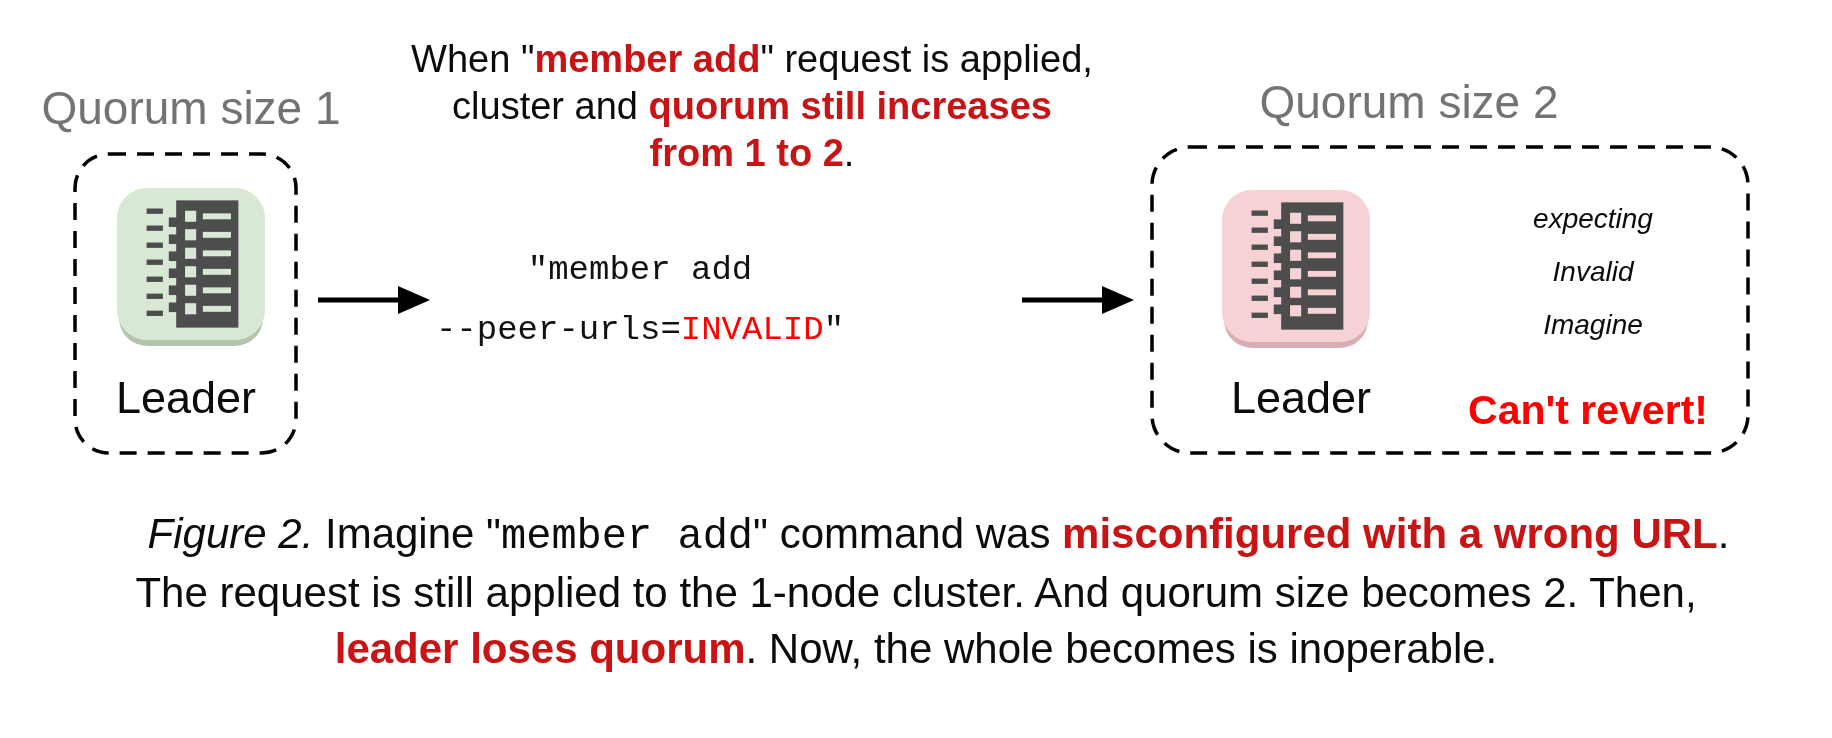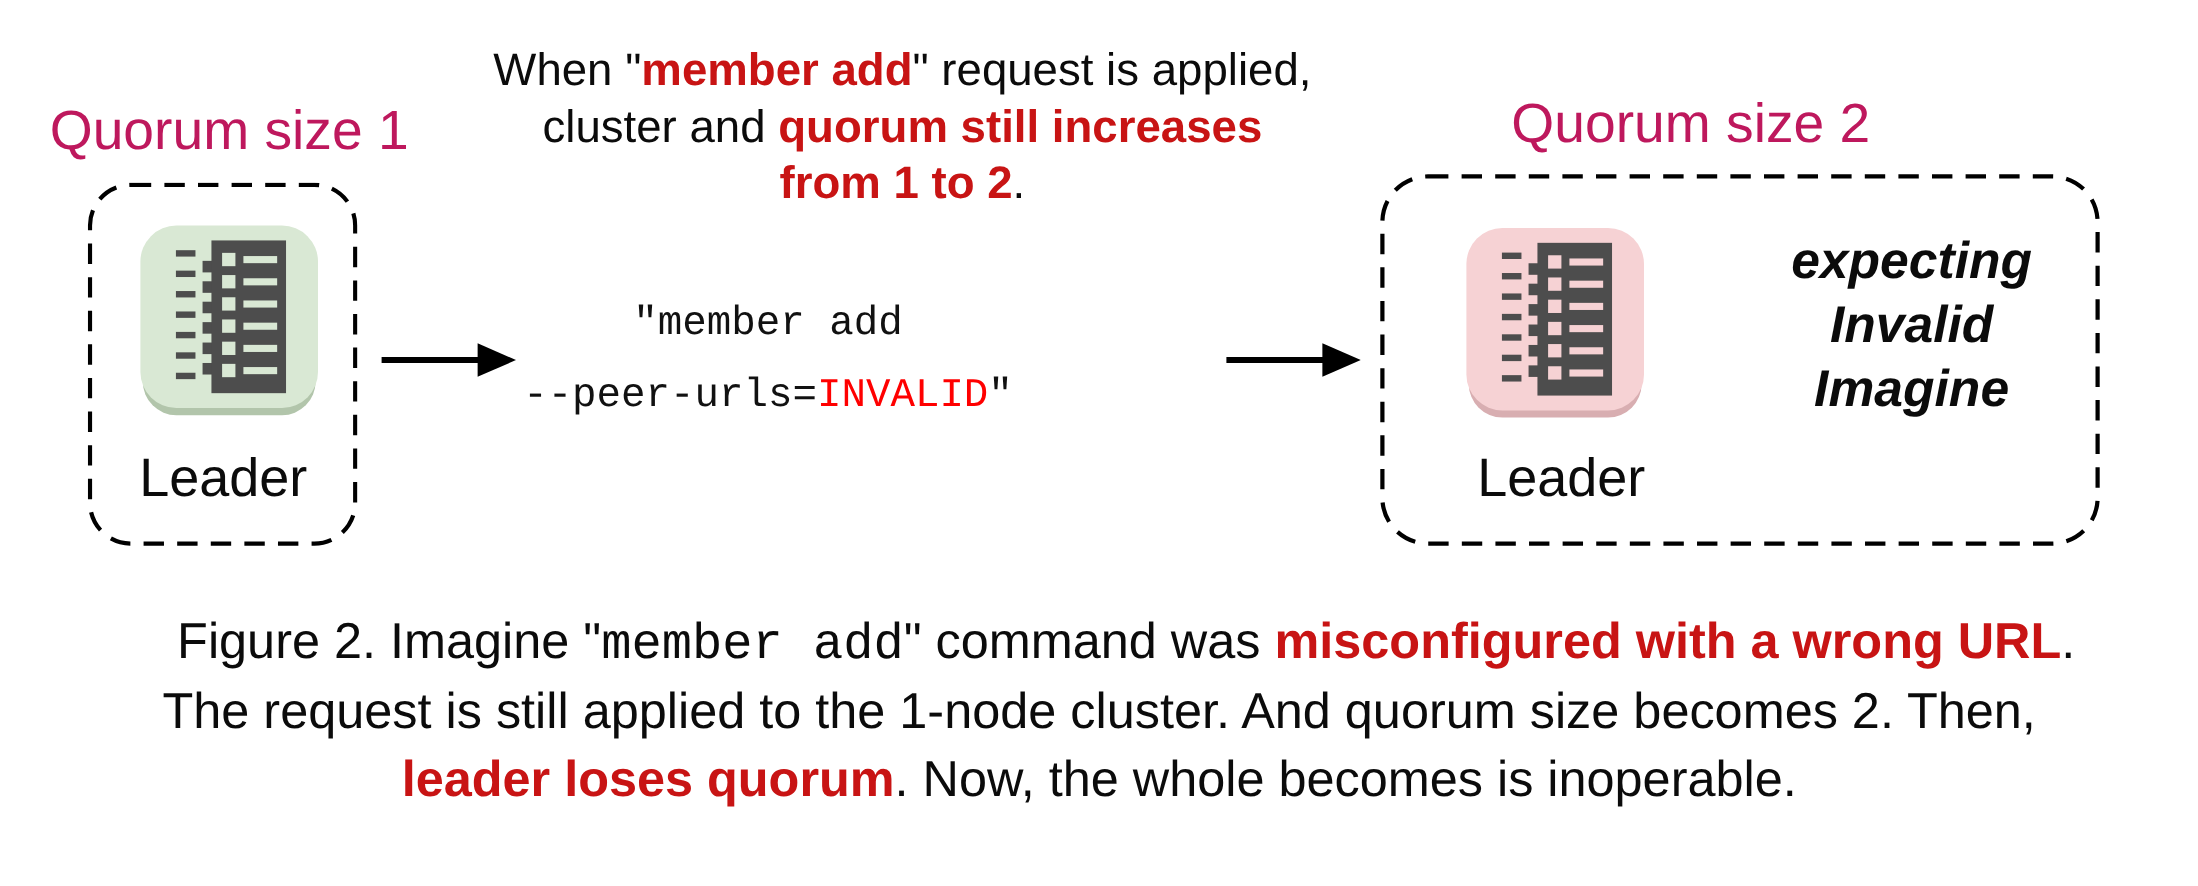--- a/index.html
+++ b/index.html
@@ -11,21 +11,21 @@
     color:#0b0b0b;
     overflow:hidden;
   }
   .abs{position:absolute;}
   .hcenter{transform:translateX(-50%);}
   .nowrap{white-space:nowrap;}
 
   .cluster-title{
     font-size:46px;
     line-height:48px;
-    color:#be185d;
+    color:#737373;
     text-align:center;
   }
   .node-label{
     font-size:45px;
     line-height:48px;
     text-align:right;
   }
 
   
   .node-icon{
@@ -58,42 +58,41 @@
     font-family:"Liberation Mono", monospace;
     font-size:34px;
     line-height:60px;
     text-align:center;
     color:#111;
   }
   .invalid-red{color:#ff0000;}
 
   
   #expecting-note{
-    font-size:43px;
+    font-size:28px;
     line-height:53px;
     font-style:italic;
     text-align:center;
-    font-weight:bold;
   }
   #cant-revert{
     font-size:41px;
     font-weight:bold;
     color:#ff0000;
     text-align:center;
     line-height:44px;
   }
 
   
   #caption{
     left:0;top:506px;width:100%;
     font-size:42px;
     line-height:56px;
     text-align:center;
   }
-  .fig-italic{margin-left:45px;}
+  .fig-italic{font-style:italic;margin-left:45px;}
   .cap-mono{font-family:"Liberation Mono", monospace;}
 
   .dashed-box, .arrow{display:block;}
 </style>
 </head>
 <body>
 
 <div id="canvas">
 
   <div class="abs hcenter cluster-title nowrap" style="left:191px;top:84px;">Quorum size 1</div>
@@ -202,20 +201,21 @@
   </div>
 
   <div class="abs hcenter node-label nowrap" style="left:1301px;top:374px;">Leader</div>
 
   <div id="expecting-note" class="abs hcenter" style="left:1593px;top:192px;">
     <div class="nowrap">expecting</div>
     <div class="nowrap">Invalid</div>
     <div class="nowrap">Imagine</div>
   </div>
 
+  <div id="cant-revert" class="abs hcenter nowrap" style="left:1588px;top:388px;">Can't revert!</div>
 
   <div id="caption" class="abs">
     <div class="nowrap"><span class="fig-italic">Figure 2.</span><span> Imagine "</span><span class="cap-mono">member add</span><span>" command was </span><span class="em-red">misconfigured with a wrong URL</span><span>.</span></div>
     <div class="nowrap">The request is still applied to the 1-node cluster. And quorum size becomes 2. Then,</div>
     <div class="nowrap"><span class="em-red">leader loses quorum</span><span>. Now, the whole becomes is inoperable.</span></div>
   </div>
 
 </div>
 
 </body></html>

